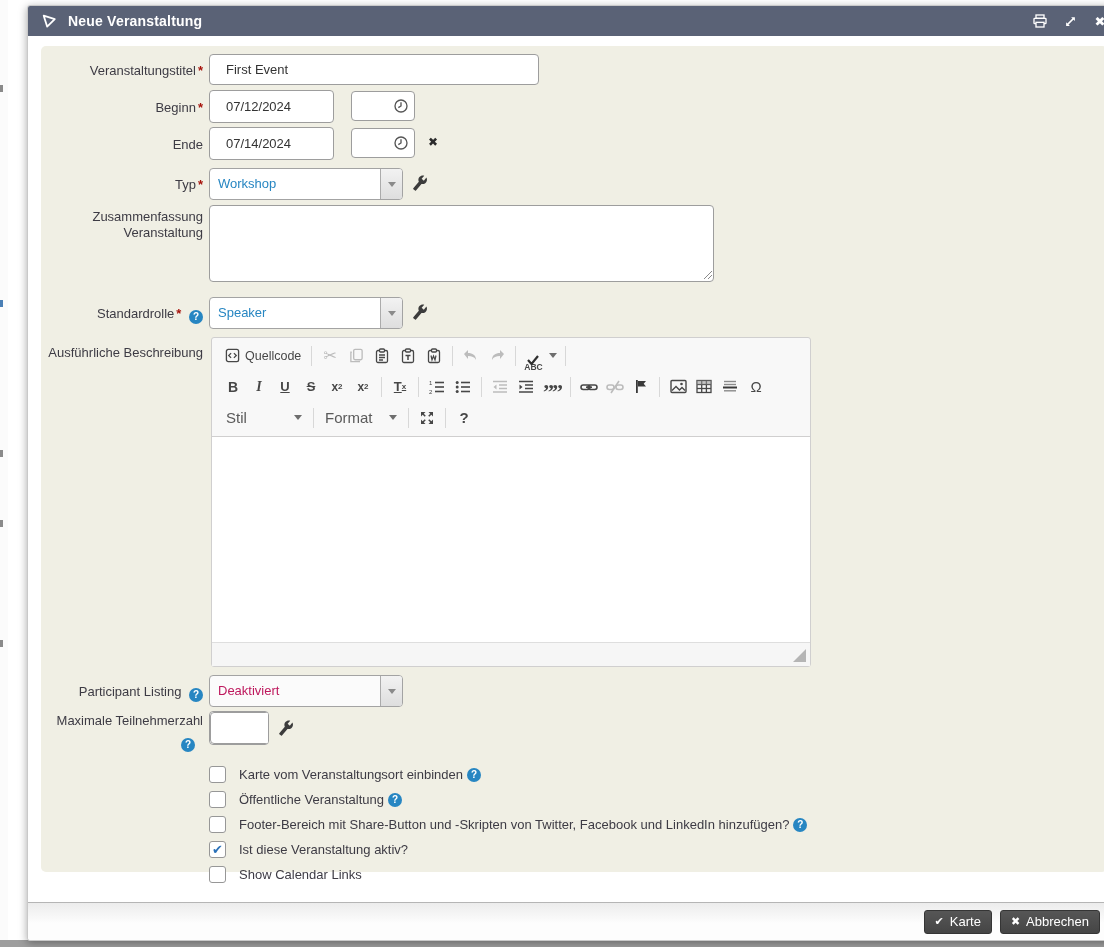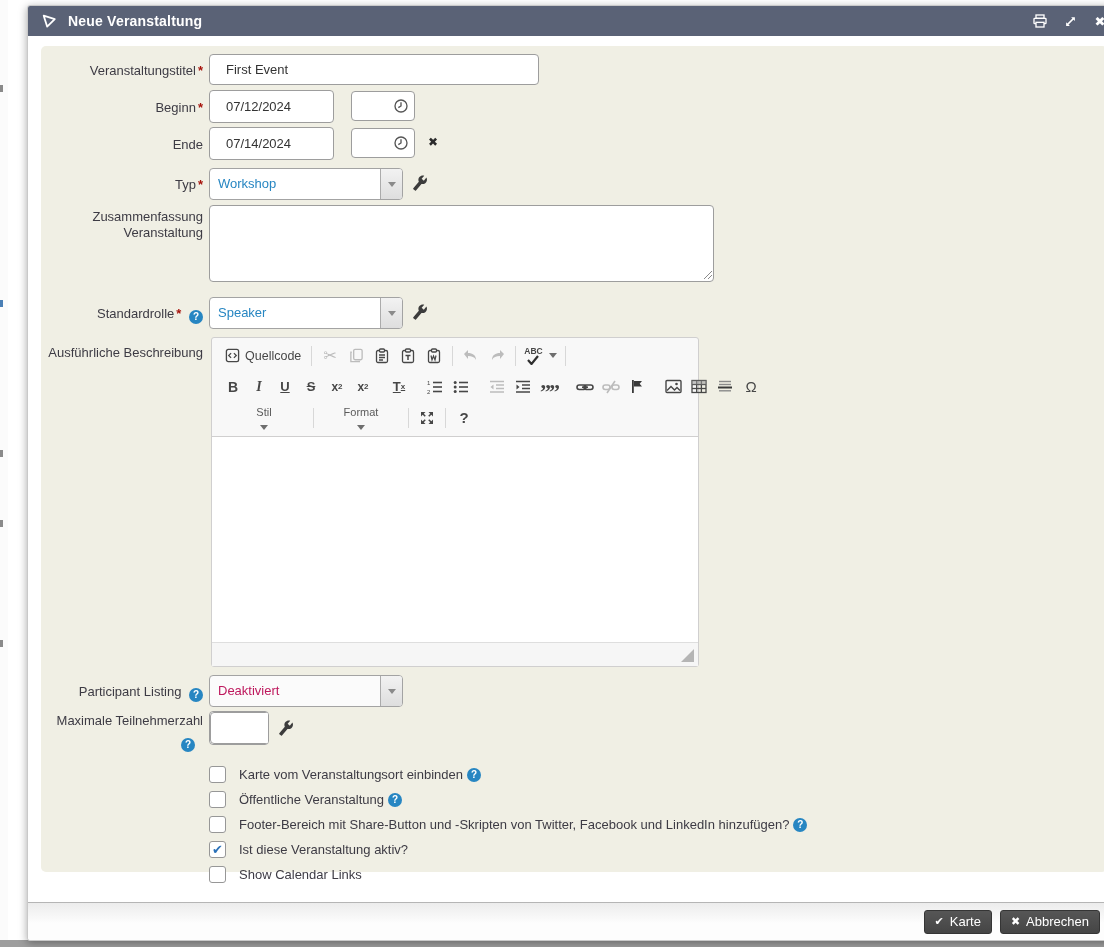--- a/index.html
+++ b/index.html
@@ -51,43 +51,43 @@
   .sel-arrow { width:22px; border-left:1px solid #ababab; background:linear-gradient(#f2f2f2,#dedede);
     display:flex; align-items:center; justify-content:center; }
   .caret-down { width:0; height:0; border-left:4px solid transparent; border-right:4px solid transparent;
     border-top:5px solid #8a8a8a; }
   .wrench-btn { margin-left:9px; margin-top:7px; cursor:pointer; }
 
   .ta-wrap { position:relative; }
   .ta-grip { position:absolute; right:2px; bottom:3px; pointer-events:none; }
 
   
-  .editor { width:488px; border:1px solid #d0cfcf; border-radius:3px; background:#f8f8f8; margin-left:2px; }
+  .editor { width:600px; border:1px solid #d0cfcf; border-radius:3px; background:#f8f8f8; margin-left:2px; }
   .tb-row { display:flex; align-items:center; padding:5px 8px 4px; flex-wrap:nowrap; }
   .tb-row + .tb-row { padding-top:2px; }
   .ebtn { min-width:26px; height:25px; display:flex; align-items:center; justify-content:center;
     border-radius:3px; cursor:pointer; color:#474747; }
   .ebtn.disabled { color:#bcbcbc; cursor:default; }
   .esep { width:1px; height:20px; background:#d8d8d8; margin:0 5px; }
   .src-btn { display:flex; align-items:center; gap:5px; padding:0 5px; font-size:12.5px; color:#474747; cursor:pointer; height:25px; }
   .glyph-b { font-weight:bold; font-size:14px; }
   .glyph-i { font-style:italic; font-family:"Liberation Serif","DejaVu Serif",serif; font-size:14px; font-weight:bold; }
   .glyph-u { text-decoration:underline; font-size:13px; font-weight:bold; }
   .glyph-s { text-decoration:line-through; font-size:13px; font-weight:bold; }
   .glyph-sub, .glyph-sup { font-size:12px; font-weight:bold; }
   .glyph-sub sub, .glyph-sup sup, .glyph-tx sub { font-size:8px; }
   .glyph-tx { font-size:13px; font-weight:bold; text-decoration:underline; }
   .glyph-quote { font-family:"Liberation Serif","DejaVu Serif",serif; font-size:22px; font-weight:bold; line-height:10px; padding-top:10px; letter-spacing:-2px; }
   .glyph-omega { font-size:15px; }
   .glyph-help { font-size:15px; font-weight:bold; }
   .spell-btn { display:flex; align-items:center; gap:3px; padding:0 3px; }
   .spell-stack { position:relative; width:22px; height:20px; }
-  .spell-abc { position:absolute; top:0; left:0; font-size:8.5px; font-weight:bold; letter-spacing:0; }
+  .spell-abc { position:absolute; top:16px; left:0; font-size:8.5px; font-weight:bold; letter-spacing:0; }
   .combo { display:flex; align-items:center; justify-content:space-between; width:88px; padding:0 6px;
-    height:24px; color:#5a5a5a; font-size:11px; cursor:pointer;flex-direction:column; }
+    height:24px; color:#5a5a5a; font-size:15px; cursor:pointer; }
   .combo.fmt { width:84px; }
   .combo .caret-down { border-top-color:#6e6e6e; }
   .edit-area { height:206px; background:#fff; border-top:1px solid #d0cfcf; outline:none; }
   .editor-bottom { height:24px; background:#f6f6f6; border-top:1px solid #dedede; position:relative; }
   .eb-grip { position:absolute; right:4px; bottom:4px; width:0; height:0;
     border-left:13px solid transparent; border-bottom:13px solid #b5b5b5; }
 
   
   .spinner { width:60px; height:34px; border:1px solid #9d9d9d; border-radius:4px; background:#fff; display:flex; overflow:hidden; }
   .spin-input { flex:1; border:none; outline:none; font-size:13px; padding:0 4px; }

